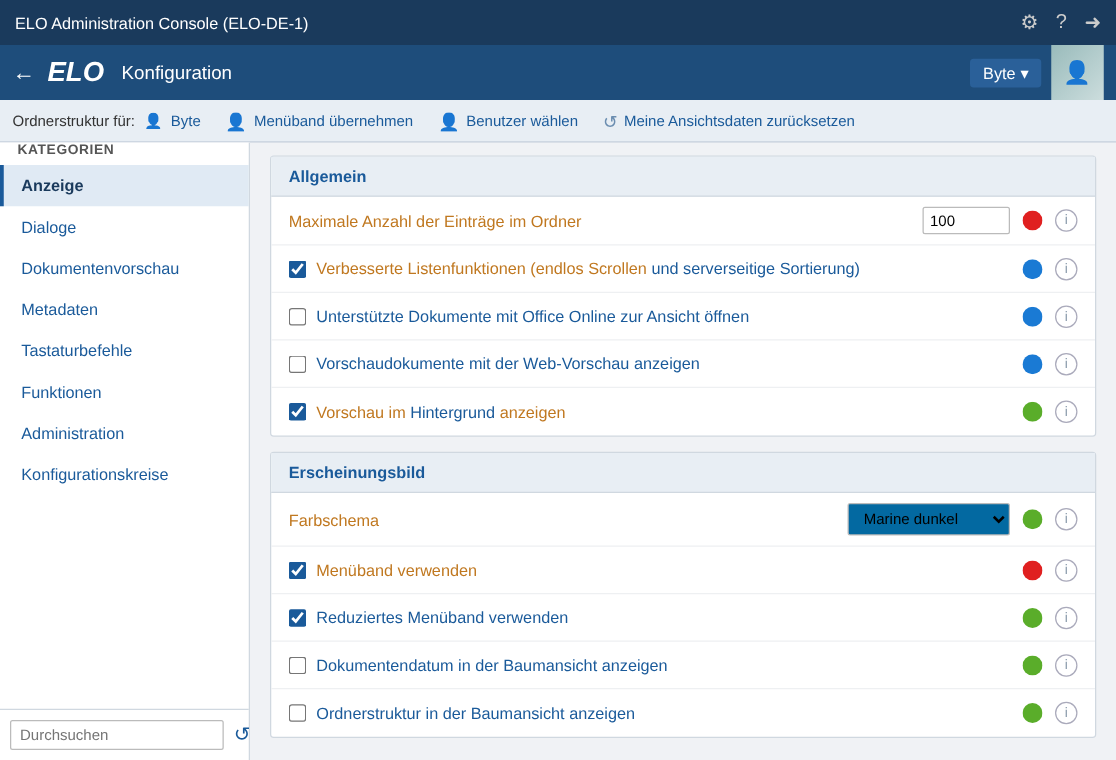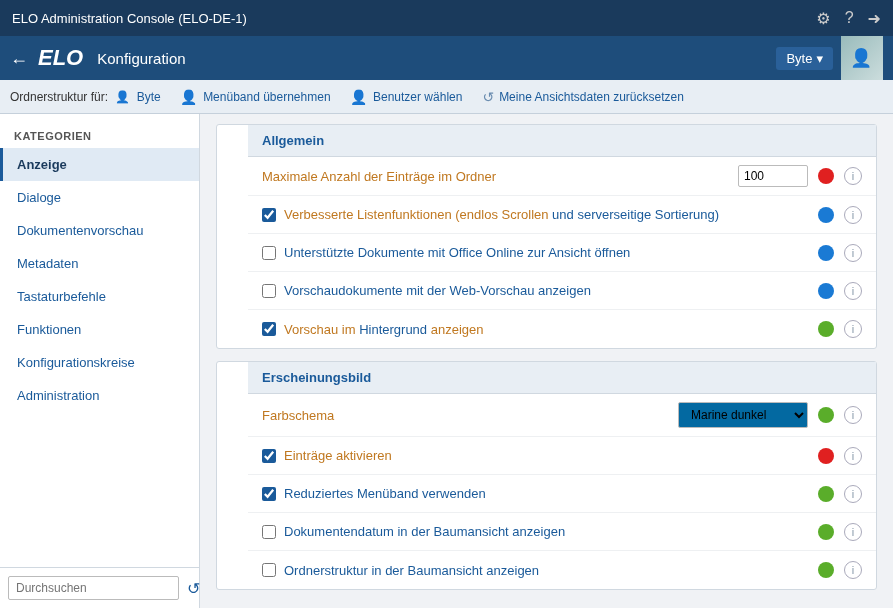--- a/index.html
+++ b/index.html
@@ -56,21 +56,21 @@
     
     .sidebar {
       width: 200px;
       background: #fff;
       border-right: 1px solid #d0d8e0;
       display: flex;
       flex-direction: column;
       flex-shrink: 0;
     }
     .sidebar-categories {
-      padding: 16px 14px 6px 14px;
+      padding: 0 14px 6px 14px;
       font-size: 11px;
       font-weight: bold;
       color: #555;
       letter-spacing: 0.5px;
     }
     .sidebar-item {
       padding: 9px 14px;
       cursor: pointer;
       color: #1a5a9a;
       font-size: 13px;
@@ -114,21 +114,20 @@
       padding: 10px 16px;
       background: #f0f2f5;
     }
 
     
     .section {
       background: #fff;
       border: 1px solid #d0d8e0;
       border-radius: 3px;
       margin-bottom: 12px;
-      padding-left: 31px;
     }
     .section-header {
       background: #e8eef4;
       padding: 8px 14px;
       border-bottom: 1px solid #d0d8e0;
       font-size: 13px;
       font-weight: bold;
       color: #1a5a9a;
     }
     .section-body { padding: 0; }
@@ -257,22 +256,22 @@
 
   <div class="sidebar">
     <div class="sidebar-categories">KATEGORIEN</div>
 
     <div class="sidebar-item active">Anzeige</div>
     <div class="sidebar-item">Dialoge</div>
     <div class="sidebar-item">Dokumentenvorschau</div>
     <div class="sidebar-item">Metadaten</div>
     <div class="sidebar-item">Tastaturbefehle</div>
     <div class="sidebar-item">Funktionen</div>
+    <div class="sidebar-item">Administration</div>
     <div class="sidebar-item">Konfigurationskreise</div>
-    <div class="sidebar-item">Administration</div>
 
     <div class="sidebar-search">
       <input type="text" class="sidebar-search-input" placeholder="Durchsuchen" style="">
       <button class="sidebar-search-btn">↺</button>
     </div>
   </div>
 
   <div class="content">
 
     <div class="section">
@@ -356,21 +355,21 @@
               <option>Standard</option>
             </select>
             <div class="status-dot dot-green"></div>
             <div class="info-icon">i</div>
           </div>
         </div>
 
         <div class="config-row">
           <div class="config-row-label">
             <input type="checkbox" class="cb" checked="" style="">
-            <span style="color:#c07820;">Einträge aktivieren</span>
+            <span style="color:#c07820;">Menüband verwenden</span>
           </div>
           <div class="config-row-right">
             <div class="status-dot dot-red"></div>
             <div class="info-icon">i</div>
           </div>
         </div>
 
         <div class="config-row">
           <div class="config-row-label">
             <input type="checkbox" class="cb" checked="" style="">

